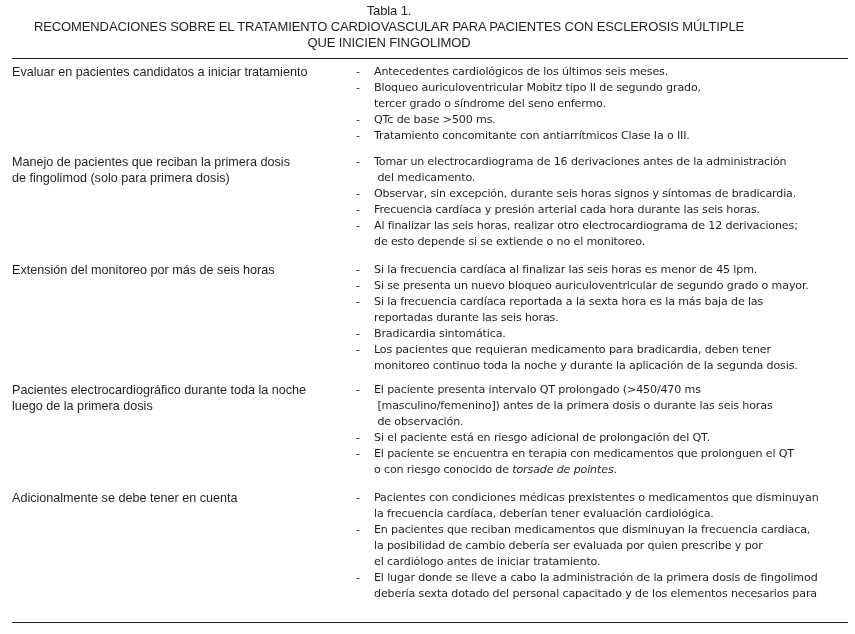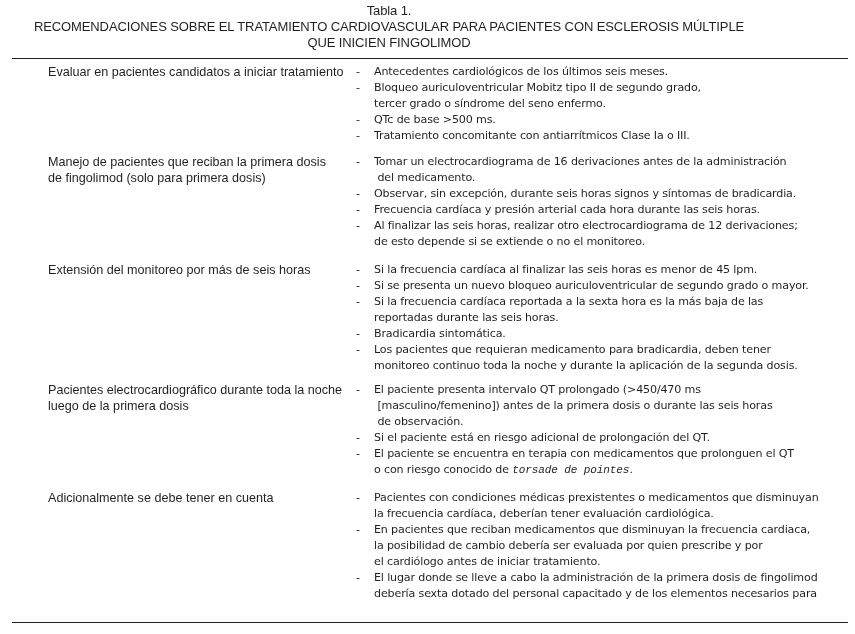--- a/index.html
+++ b/index.html
@@ -44,21 +44,21 @@
     .row-label {
       position: absolute;
       left: 12px;
       top: 0;
       width: 330px;
       font-family: "Liberation Sans", sans-serif;
       font-size: 12.6px;
       line-height: 16px;
       color: #231f20;
     }
-    .row-label div { white-space: nowrap; margin-left: 36px; }
+    .row-label div { white-space: nowrap; }
     .items {
       position: absolute;
       left: 354px;
       top: 0;
       width: 495px;
       margin: 0;
       padding: 0;
       list-style: none;
       font-family: "DejaVu Sans", sans-serif;
       font-size: 11.1px;
@@ -74,21 +74,21 @@
       position: absolute;
       left: 0;
       top: 0;
       width: 8px;
       text-align: center;
     }
     .item .line {
       white-space: pre;
       display: block;
     }
-    .it { font-style: italic; font-family: Liberation Mono, monospace; }
+    .it { font-style: italic; }
   </style>
 </head>
 <body>
 
 <div class="caption">
   <div>Tabla 1.</div>
   <div>RECOMENDACIONES SOBRE EL TRATAMIENTO CARDIOVASCULAR PARA PACIENTES CON ESCLEROSIS MÚLTIPLE</div>
   <div>QUE INICIEN FINGOLIMOD</div>
 </div>
 

